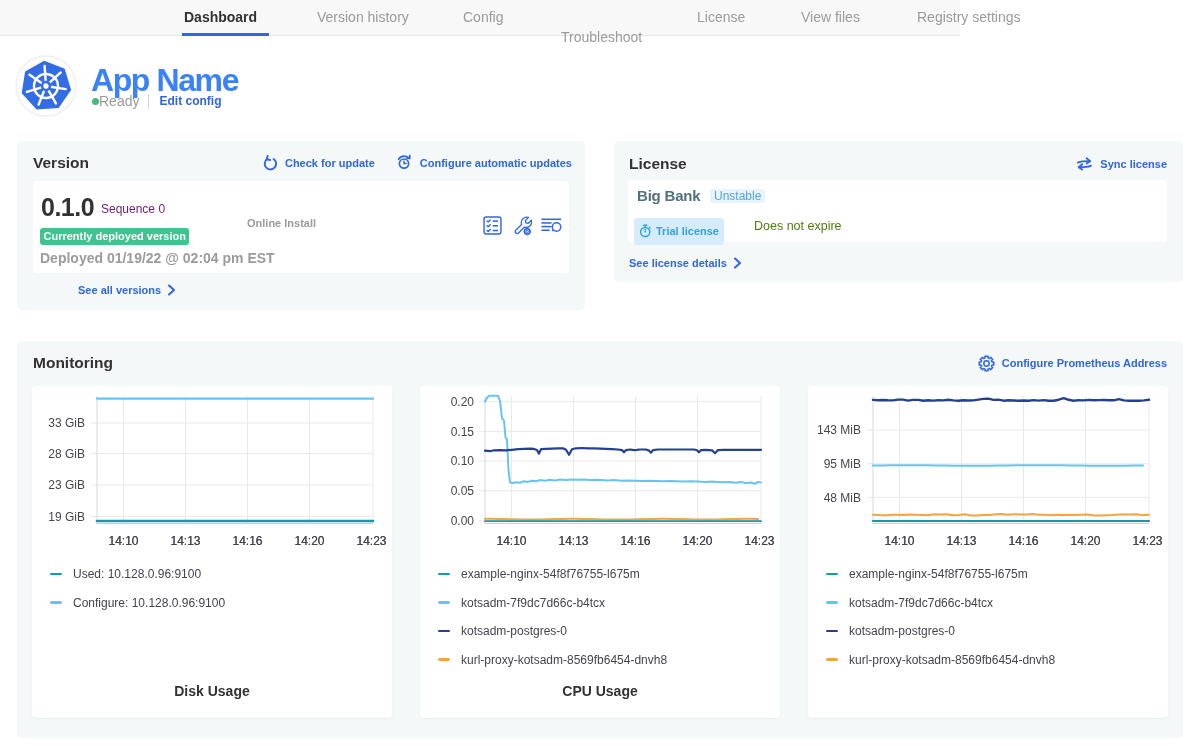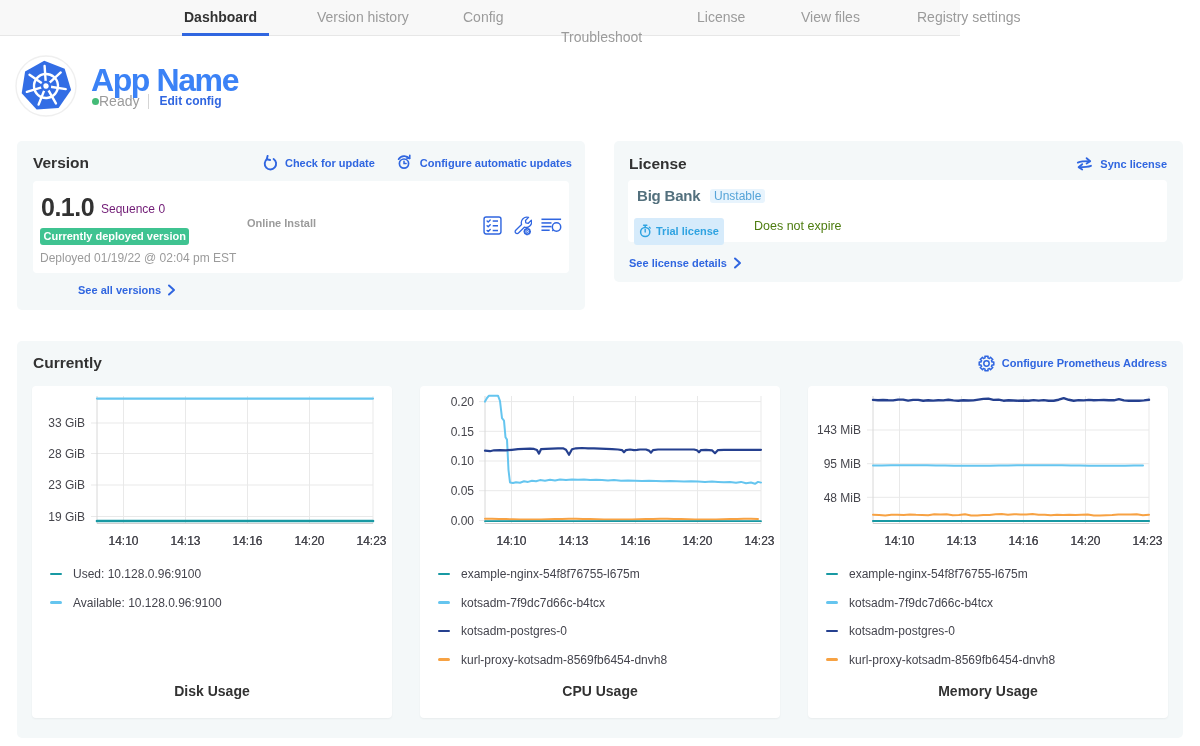--- a/index.html
+++ b/index.html
@@ -73,21 +73,21 @@
             <path d="M9 7.2 L9 9.6 L11.1 9.6" fill="none" stroke="#3066E0" stroke-width="1.5" stroke-linecap="round"></path>
             <path d="M3.6 5.2 A6.9 6.9 0 0 1 14.5 4.3" fill="none" stroke="#3066E0" stroke-width="1.7" stroke-linecap="round"></path>
             <path d="M14.8 1.2 L14.7 4.5 L11.6 4.0" fill="none" stroke="#3066E0" stroke-width="1.6" stroke-linecap="round" stroke-linejoin="round"></path>
           </svg>
         </span>Configure automatic updates</span>
   </div>
   <div class="inner" style="left:16px; top:40px; width:536px; height:92px;">
     <div class="abs" style="left:8px; top:13.5px; font-size:25px; line-height:25px; letter-spacing:-0.5px; font-weight:bold; color:#323232;">0.1.0</div>
     <div class="abs" style="left:68px; top:22px; font-size:12px; line-height:12px; color:#701a75;">Sequence 0</div>
     <div class="abs" style="left:7px; top:47px; height:16.5px; line-height:16.5px; padding:0 3.5px; background:#3FC391; border-radius:3px; color:#fff; font-size:11px; font-weight:bold;">Currently deployed version</div>
-    <div class="abs" style="left:7px; top:72px; font-size:12px; line-height:11.5px; font-weight:normal; color:#9B9B9B;">Deployed 01/19/22 @ 02:04 pm EST</div>
+    <div class="abs" style="left:7px; top:72px; font-size:14px; line-height:11.5px; font-weight:bold; color:#9B9B9B;">Deployed 01/19/22 @ 02:04 pm EST</div>
     <div class="abs" style="left:214px; top:36px; font-size:11px; font-weight:bold; color:#9B9B9B;">Online Install</div>
     <div class="abs" style="left:450px; top:35px;"><svg width="19" height="19" viewBox="0 0 20 20">
           <rect x="1.1" y="1.1" width="17.8" height="17.8" rx="2.2" fill="none" stroke="#3066E0" stroke-width="1.5"></rect>
           <path d="M4.3 5.2 L5.5 6.4 L7.6 4.2" fill="none" stroke="#3066E0" stroke-width="1.4" stroke-linecap="round" stroke-linejoin="round"></path>
           <path d="M4.3 10.2 L5.5 11.4 L7.6 9.2" fill="none" stroke="#3066E0" stroke-width="1.5" stroke-linecap="round" stroke-linejoin="round"></path>
           <path d="M4.3 15.2 L5.5 16.4 L7.6 14.2" fill="none" stroke="#3066E0" stroke-width="1.5" stroke-linecap="round" stroke-linejoin="round"></path>
           <line x1="10.2" y1="5.3" x2="15.8" y2="5.3" stroke="#3066E0" stroke-width="1.6"></line>
           <line x1="10.2" y1="10.3" x2="15.8" y2="10.3" stroke="#3066E0" stroke-width="1.6"></line>
           <line x1="10.2" y1="15.3" x2="15.8" y2="15.3" stroke="#3066E0" stroke-width="1.6"></line>
         </svg></div>
@@ -137,21 +137,21 @@
     <div class="abs" style="left:103px; top:39.5px; font-size:12.5px; line-height:13px; color:#4d7c0f;margin-left:23px;">Does not expire</div>
   </div>
   <div class="abs link" style="left:15px; top:116px; font-size:11px; display:flex; align-items:center;">See license details<span style="margin-left:6px; display:flex;">
         <svg class="chev" width="9" height="12" viewBox="0 0 9 12">
           <path d="M2 1.5 L7 6 L2 10.5" fill="none" stroke="#3066E0" stroke-width="2" stroke-linecap="round" stroke-linejoin="round"></path>
         </svg>
       </span></div>
 </div>
 
 <div class="card" style="left:17px; top:341px; width:1166px; height:397px;">
-  <div class="h2 abs" style="left:16px; top:12.5px;">Currently</div>
+  <div class="h2 abs" style="left:16px; top:12.5px;">Monitoring</div>
   <div class="abs alink" style="right:16px; top:12px; height:20px;"><span style="display:flex; margin-right:7px;">
         <svg width="17" height="17" viewBox="0 0 17 17">
           <path d="M6.9 1.2 L10.1 1.2 L9.9 2.9 L11.5 3.6 L12.5 2.2 L14.8 4.5 L13.4 5.5 L14.1 7.1 L15.8 6.9 L15.8 10.1 L14.1 9.9 L13.4 11.5 L14.8 12.5 L12.5 14.8 L11.5 13.4 L9.9 14.1 L10.1 15.8 L6.9 15.8 L7.1 14.1 L5.5 13.4 L4.5 14.8 L2.2 12.5 L3.6 11.5 L2.9 9.9 L1.2 10.1 L1.2 6.9 L2.9 7.1 L3.6 5.5 L2.2 4.5 L4.5 2.2 L5.5 3.6 L7.1 2.9 Z" fill="none" stroke="#3066E0" stroke-width="1.5" stroke-linejoin="round"></path>
           <circle cx="8.5" cy="8.5" r="2.7" fill="none" stroke="#3066E0" stroke-width="1.5"></circle>
         </svg>
       </span>Configure Prometheus Address</div>
   <div class="chartcard" style="left:15px;">
     <svg width="360" height="165" viewBox="0 0 360 165">
         <line x1="91.5" y1="10.0" x2="91.5" y2="137.5" stroke="#E9E9E9" stroke-width="1"></line>
         <line x1="153.5" y1="10.0" x2="153.5" y2="137.5" stroke="#E9E9E9" stroke-width="1"></line>
@@ -181,21 +181,21 @@
         <text x="277.5" y="159" text-anchor="middle" font-size="12" fill="#45454C">14:20</text>
         <text x="339.5" y="159" text-anchor="middle" font-size="12" fill="#45454C">14:23</text>
       </svg>
     <div class="legend">
         <div class="litem">
           <span class="dash" style="background:#1899A3"></span>
           <span>Used: 10.128.0.96:9100</span>
         </div>
         <div class="litem">
           <span class="dash" style="background:#65C5EF"></span>
-          <span>Available: 10.128.0.96:9100</span>
+          <span>Configure: 10.128.0.96:9100</span>
         </div>
       </div>
     <div class="ctitle">Disk Usage</div>
   </div>
   <div class="chartcard" style="left:403px;">
     <svg width="360" height="165" viewBox="0 0 360 165">
         <line x1="91.5" y1="10.0" x2="91.5" y2="137.5" stroke="#E9E9E9" stroke-width="1"></line>
         <line x1="153.5" y1="10.0" x2="153.5" y2="137.5" stroke="#E9E9E9" stroke-width="1"></line>
         <line x1="215.5" y1="10.0" x2="215.5" y2="137.5" stroke="#E9E9E9" stroke-width="1"></line>
         <line x1="277.5" y1="10.0" x2="277.5" y2="137.5" stroke="#E9E9E9" stroke-width="1"></line>
@@ -288,14 +288,13 @@
         </div>
         <div class="litem">
           <span class="dash" style="background:#25408F"></span>
           <span>kotsadm-postgres-0</span>
         </div>
         <div class="litem">
           <span class="dash" style="background:#F7A243"></span>
           <span>kurl-proxy-kotsadm-8569fb6454-dnvh8</span>
         </div>
       </div>
-    <div class="ctitle">Memory Usage</div>
   </div>
 </div>
 </body></html>

